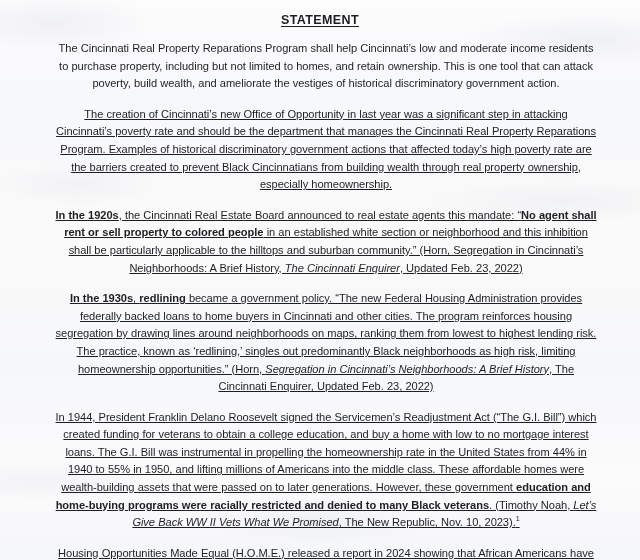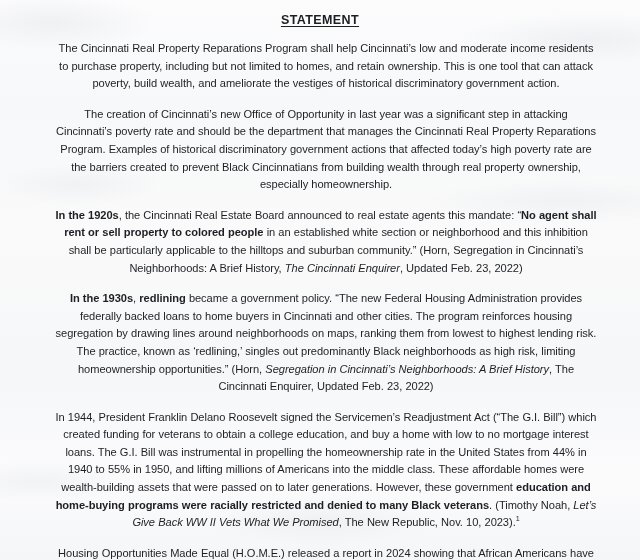--- a/index.html
+++ b/index.html
@@ -71,20 +71,21 @@
     font-size: 11.1px;
     line-height: 17.6px;
     color: #1d1f23;
     text-align: center;
     letter-spacing: -0.05px;
     word-spacing: 0.15px;
   }
 
   p.para + p.para {
     margin-top: 13px;
+    text-decoration: underline;
   }
 
   .b { font-weight: bold; }
   .i { font-style: italic; }
 
   sup {
     font-size: 7.2px;
     vertical-align: super;
     line-height: 0;
   }

